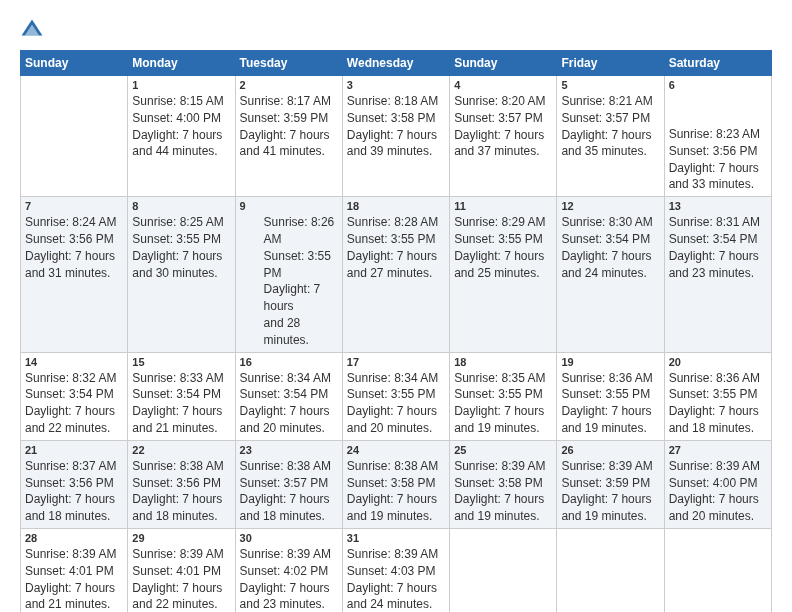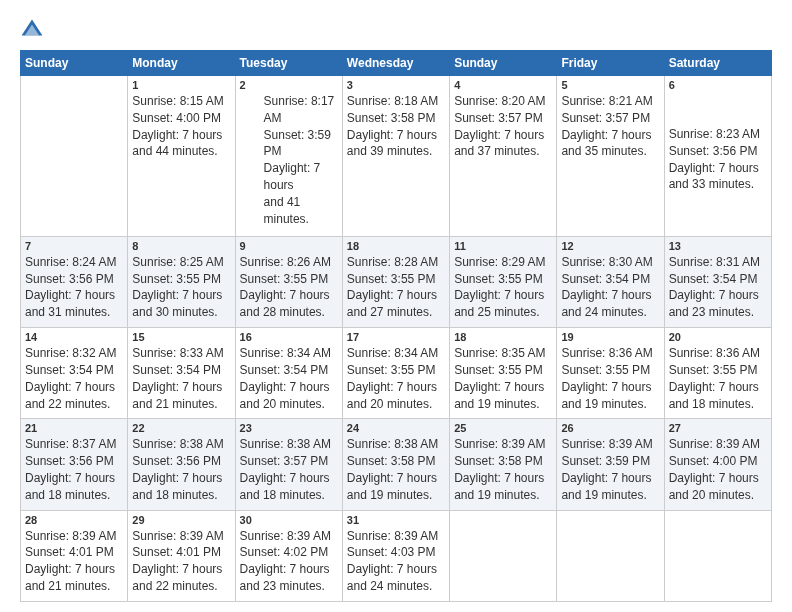--- a/index.html
+++ b/index.html
@@ -149,21 +149,21 @@
           <td class="empty-cell"></td>
           <td>
             <span class="day-number">1</span>
             <div class="day-info" style="white-space: pre-line;">Sunrise: 8:15 AM
 Sunset: 4:00 PM
 Daylight: 7 hours
 and 44 minutes.</div>
           </td>
           <td>
             <span class="day-number">2</span>
-            <div class="day-info" style="white-space: pre-line; margin-left: 24px;">Sunrise: 8:17 AM
+            <div class="day-info" style="white-space: pre-line;">Sunrise: 8:17 AM
 Sunset: 3:59 PM
 Daylight: 7 hours
 and 41 minutes.</div>
           </td>
           <td>
             <span class="day-number">3</span>
             <div class="day-info" style="white-space: pre-line;">Sunrise: 8:18 AM
 Sunset: 3:58 PM
 Daylight: 7 hours
 and 39 minutes.</div>
@@ -200,21 +200,21 @@
           </td>
           <td>
             <span class="day-number">8</span>
             <div class="day-info" style="white-space: pre-line;">Sunrise: 8:25 AM
 Sunset: 3:55 PM
 Daylight: 7 hours
 and 30 minutes.</div>
           </td>
           <td>
             <span class="day-number">9</span>
-            <div class="day-info" style="white-space: pre-line;">Sunrise: 8:26 AM
+            <div class="day-info" style="white-space: pre-line; margin-left: 24px;">Sunrise: 8:26 AM
 Sunset: 3:55 PM
 Daylight: 7 hours
 and 28 minutes.</div>
           </td>
           <td>
             <span class="day-number">18</span>
             <div class="day-info" style="white-space: pre-line;">Sunrise: 8:28 AM
 Sunset: 3:55 PM
 Daylight: 7 hours
 and 27 minutes.</div>

